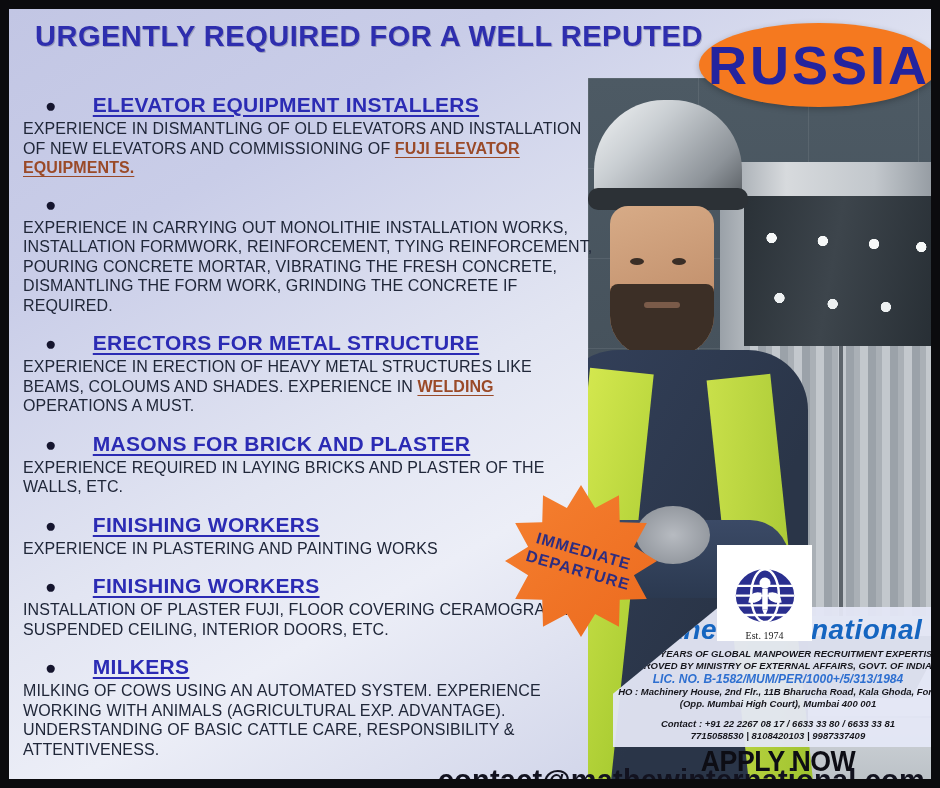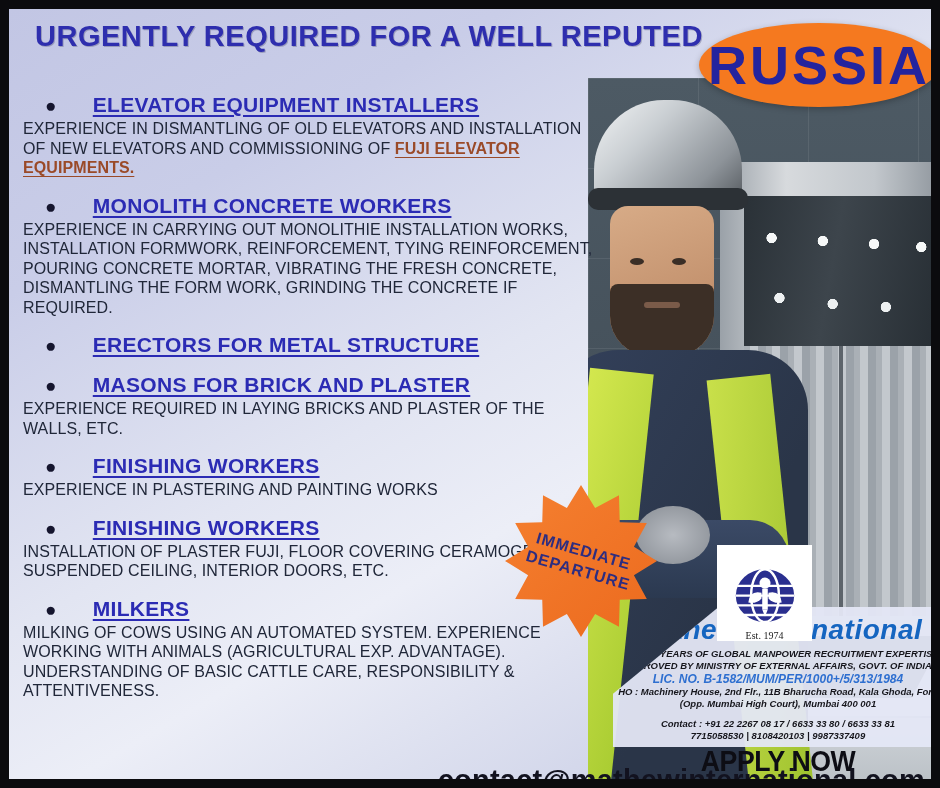--- a/index.html
+++ b/index.html
@@ -158,30 +158,30 @@
       <div class="job-title">
         <span class="bullet">●</span>
         <u>ELEVATOR EQUIPMENT INSTALLERS</u>
       </div>
       <div class="job-body"><span>EXPERIENCE IN DISMANTLING OF OLD ELEVATORS AND INSTALLATION OF NEW ELEVATORS AND COMMISSIONING OF </span><span class="hl">FUJI ELEVATOR EQUIPMENTS.</span></div>
     </div>
 
     <div class="section">
       <div class="job-title">
         <span class="bullet">●</span>
-        <u>MONOLITH CONCRETE WORKERS</u>
       </div>
       <div class="job-body"><span>EXPERIENCE IN CARRYING OUT MONOLITHIE INSTALLATION WORKS, INSTALLATION FORMWORK, REINFORCEMENT, TYING REINFORCEMENT, POURING CONCRETE MORTAR, VIBRATING THE FRESH CONCRETE, DISMANTLING THE FORM WORK, GRINDING THE CONCRETE IF REQUIRED.</span></div>
     </div>
 
     <div class="section">
       <div class="job-title">
         <span class="bullet">●</span>
         <u>ERECTORS FOR METAL STRUCTURE</u>
       </div>
+      <div class="job-body"><span>EXPERIENCE IN ERECTION OF HEAVY METAL STRUCTURES LIKE BEAMS, COLOUMS AND SHADES. EXPERIENCE IN </span><span class="hl">WELDING</span><span> OPERATIONS A MUST.</span></div>
     </div>
 
     <div class="section">
       <div class="job-title">
         <span class="bullet">●</span>
         <u>MASONS FOR BRICK AND PLASTER</u>
       </div>
       <div class="job-body"><span>EXPERIENCE REQUIRED IN LAYING BRICKS AND PLASTER OF THE WALLS, ETC.</span></div>
     </div>
 

